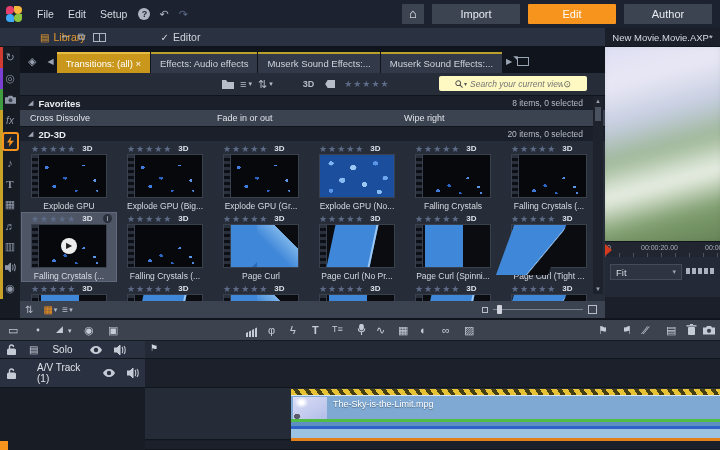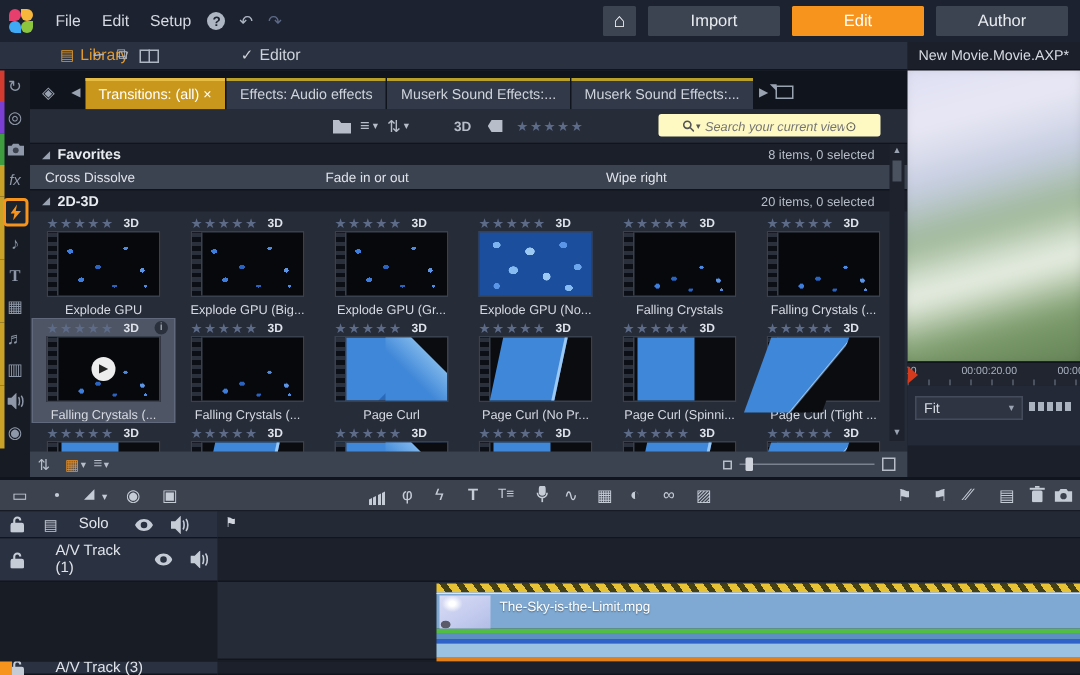--- a/index.html
+++ b/index.html
@@ -706,25 +706,17 @@
           <div class="band-blue"></div>
           <div class="lin-blue"></div>
           <div class="band-audio"></div>
           <div class="lin-orange"></div>
         </div>
       </div>
     </div>
 
     <div class="trackrow" style="top:100px;height:9px;overflow:hidden">
       <div class="tcontent" style="background:#1b202a"></div>
-      <div class="thead">
-        <span class="hico">
-            <svg class="s11" style="fill:#c6ccd6">
-              <use href="#i-lock" stroke="#c6ccd6"></use>
-            </svg>
-          </span>
-        <span class="tname" style="margin-left:14px">A/V Track (3)</span>
-      </div>
     </div>
     <div id="t3-stub"></div>
   </div>
 
 </div>
 
 </body></html>

